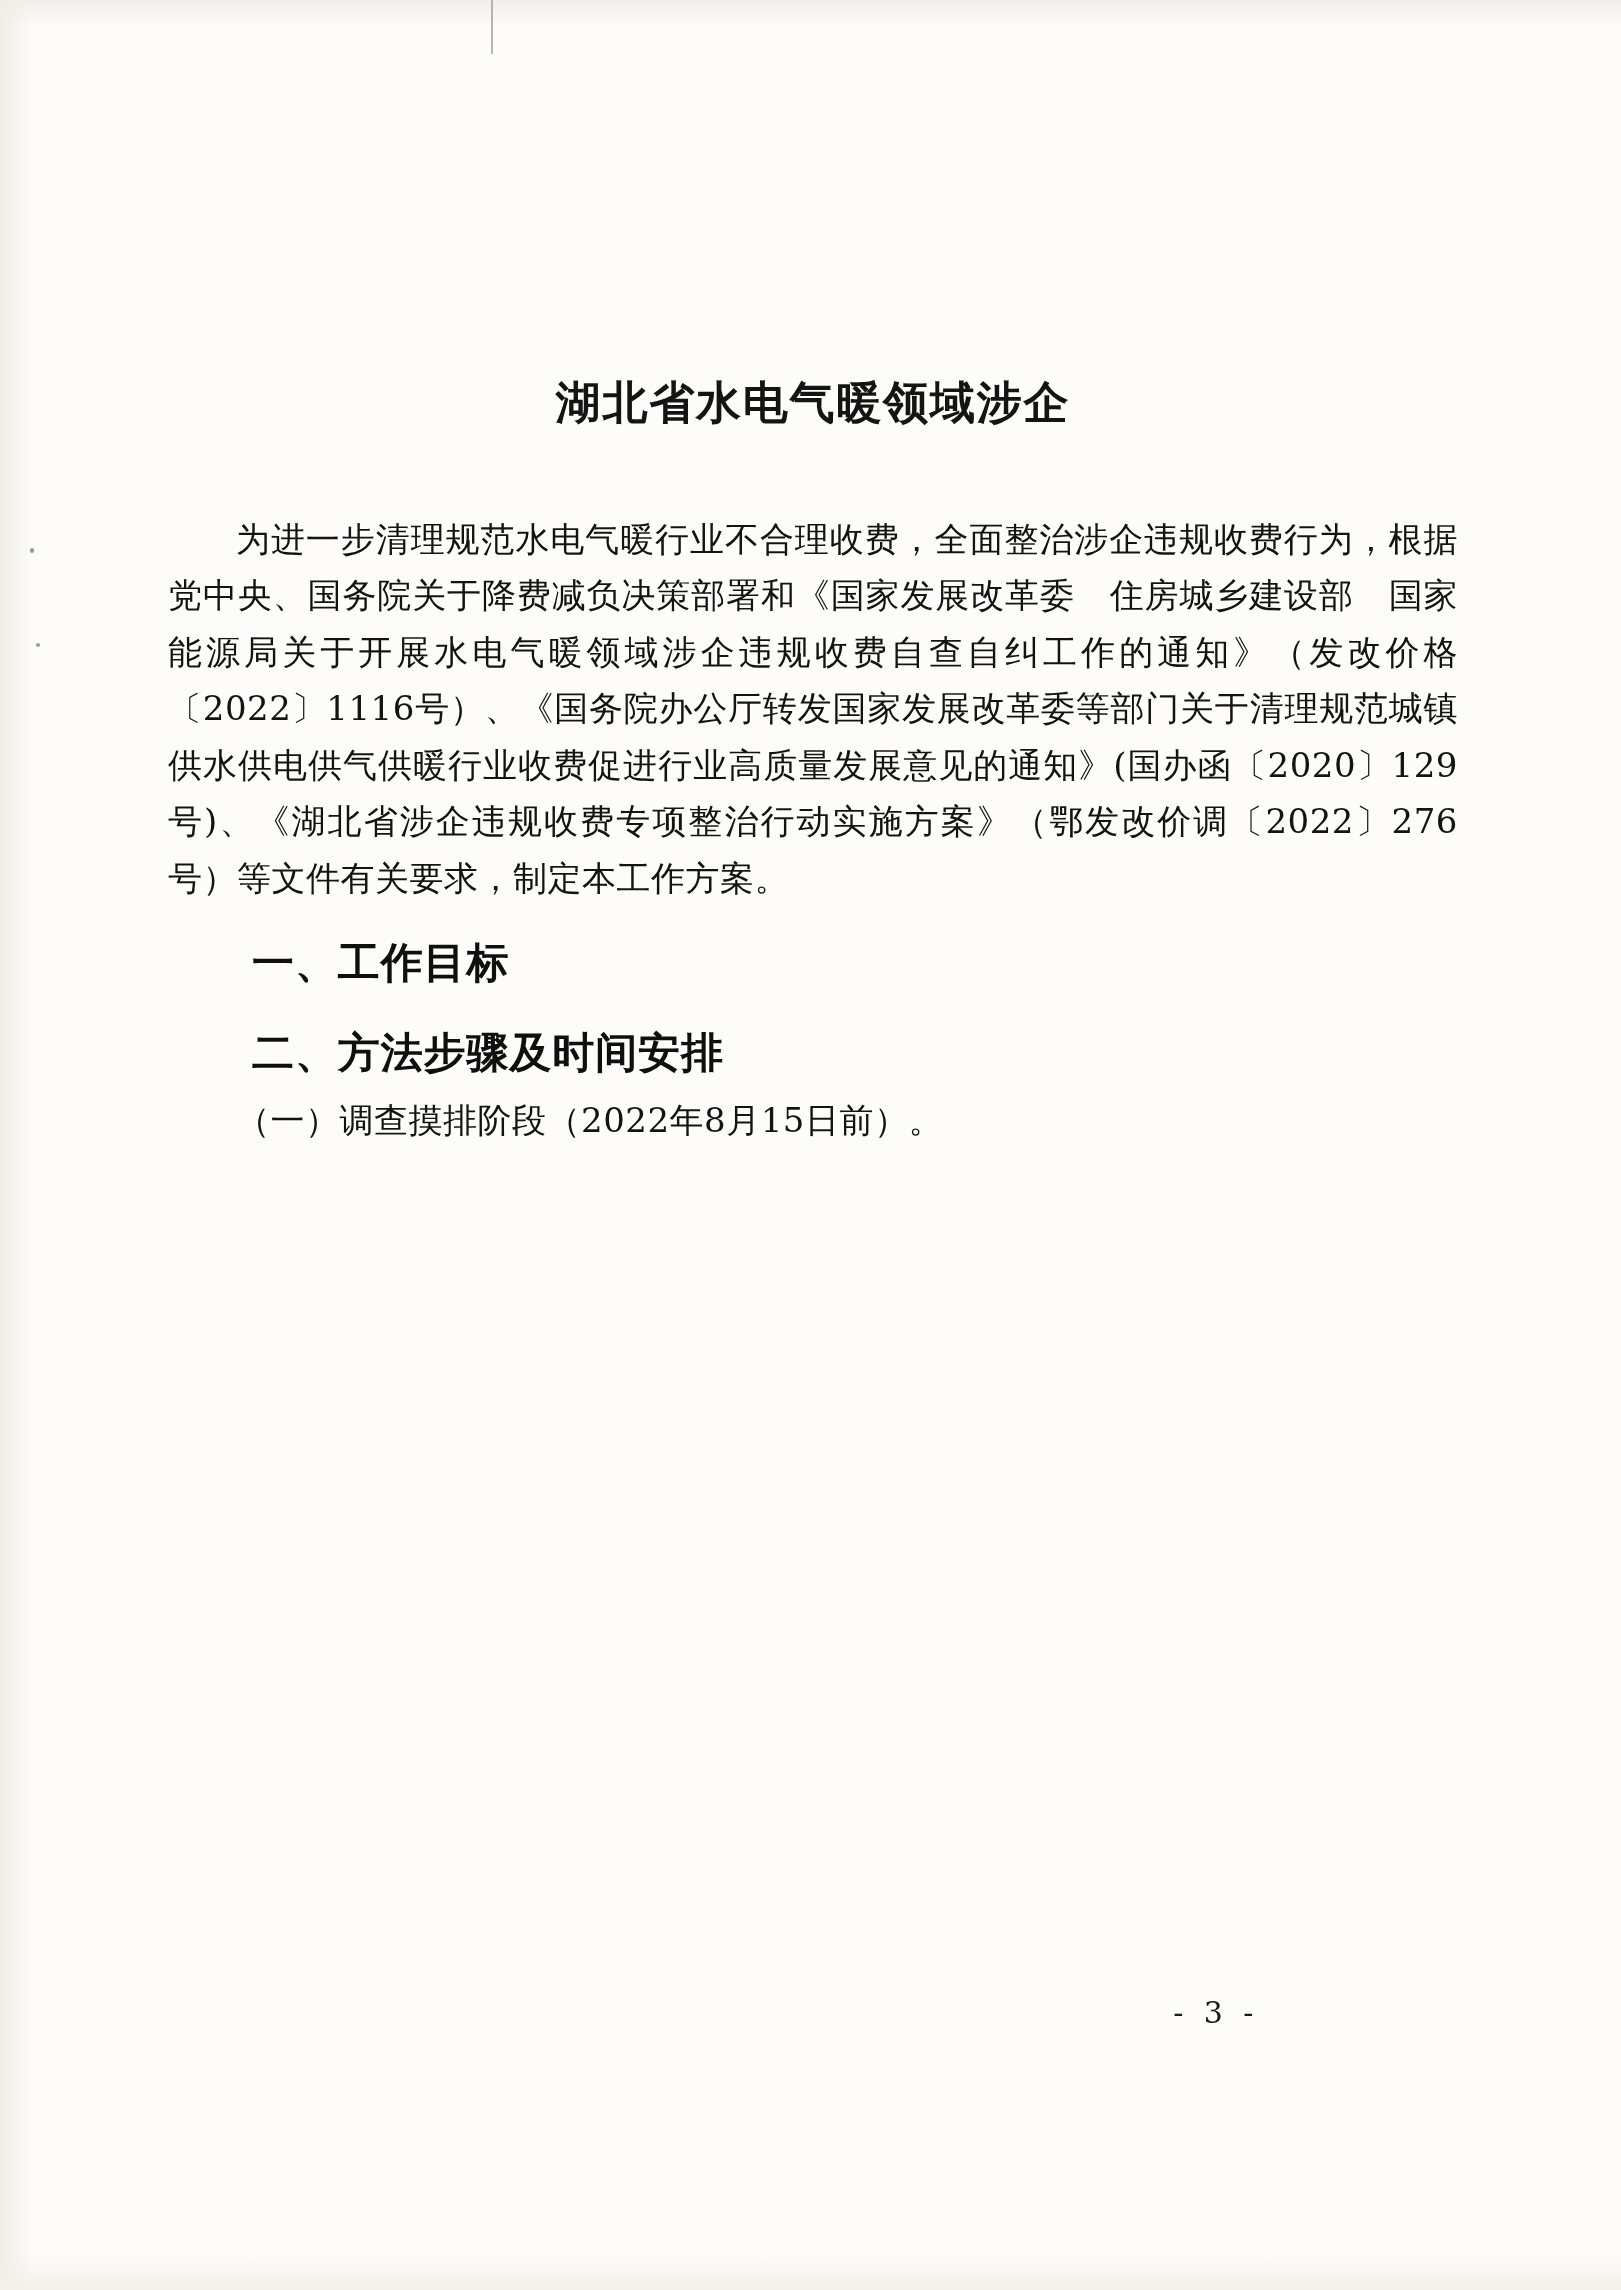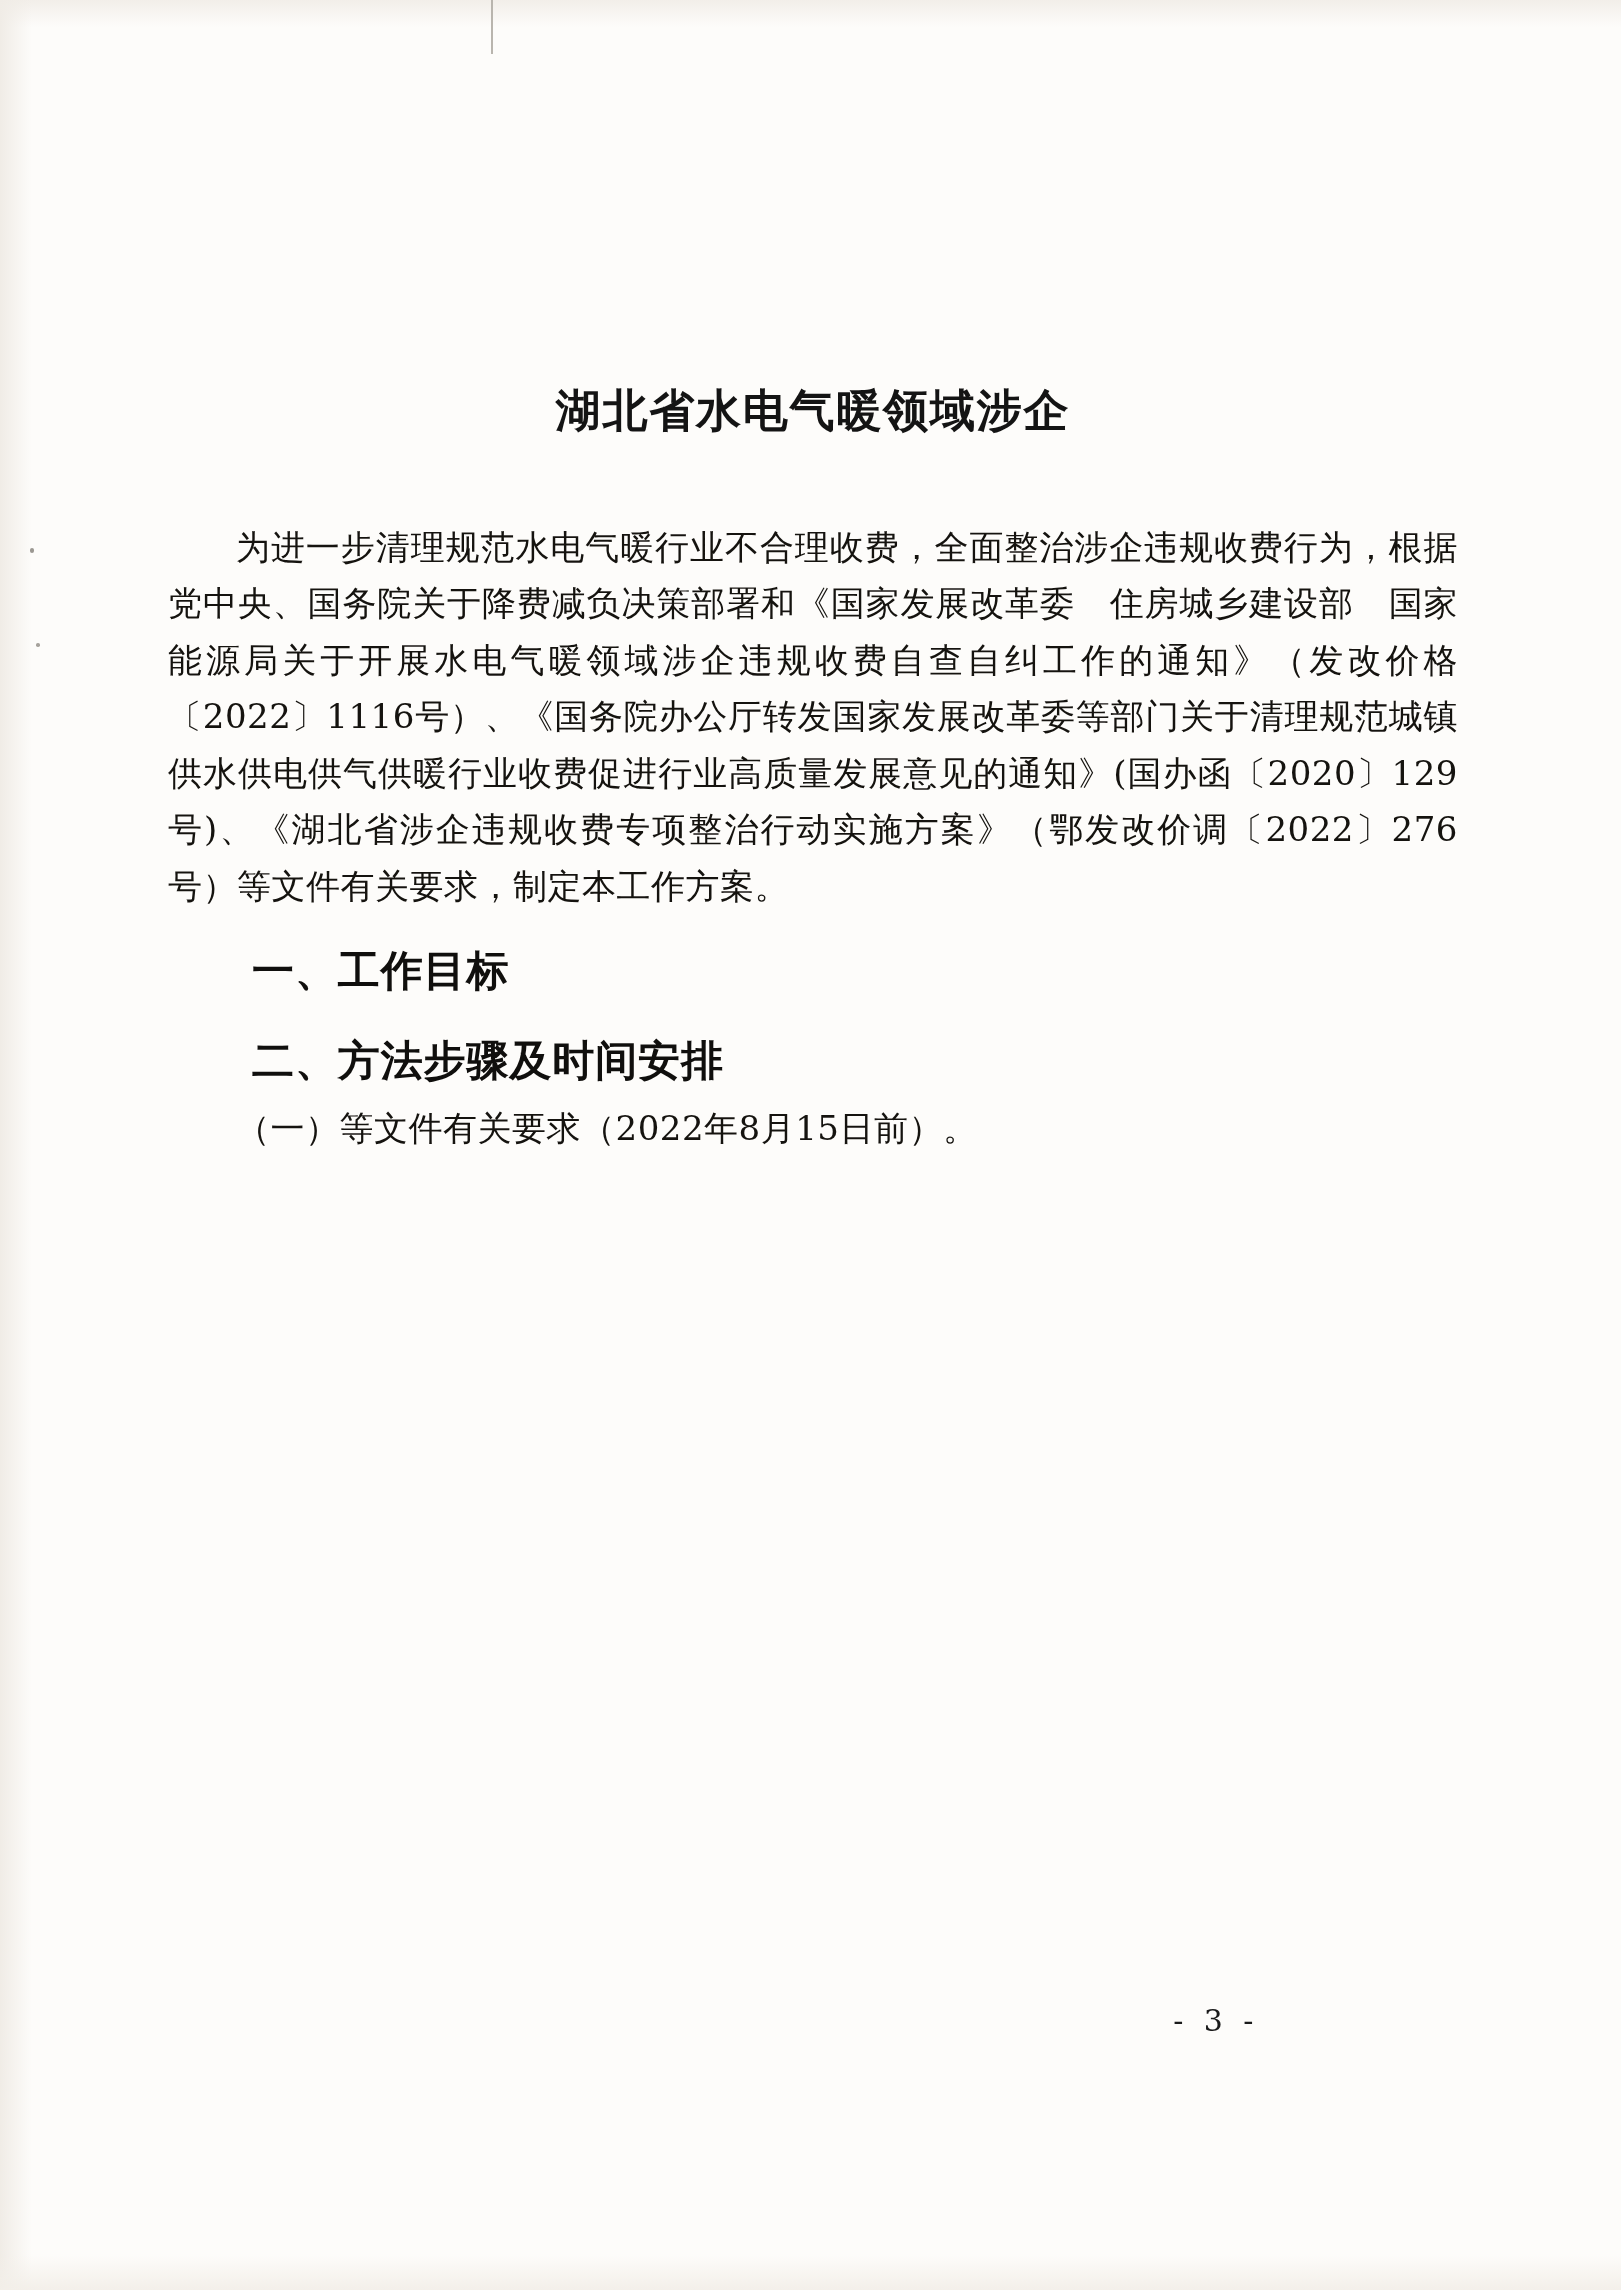--- a/index.html
+++ b/index.html
@@ -57,21 +57,21 @@
     width: 1.8px;
     height: 54px;
     background: #b9b5ae;
   }
   .mark-dot-a { left: 29.6px; top: 548px; width: 4.5px; height: 4.5px; border-radius: 50%; background: #9b9892; }
   .mark-dot-b { left: 36px; top: 643px; width: 3.6px; height: 3.6px; border-radius: 50%; background: #a6a29c; }
 
   .content {
     position: absolute;
     left: 168px;
-    top: 12px;
+    top: 4px;
     width: 1290px;
     height: 2141px;
   }
 
   .doc-title {
     margin-top: 367px;
     text-align: center;
     font-family: "DejaVu Serif", "Liberation Serif", serif;
     font-weight: bold;
     font-size: 45px;
@@ -146,21 +146,21 @@
       <span class="line">湖北省水电气暖领域涉企</span>
     </div>
 
     <div class="body-text">
 
       <p class="para">为进一步清理规范水电气暖行业不合理收费，全面整治涉企违规收费行为，根据党中央、国务院关于降费减负决策部署和《国家发展改革委　住房城乡建设部　国家能源局关于开展水电气暖领域涉企违规收费自查自纠工作的通知》（发改价格〔2022〕1116号）、《国务院办公厅转发国家发展改革委等部门关于清理规范城镇供水供电供气供暖行业收费促进行业高质量发展意见的通知》(国办函〔2020〕129号)、《湖北省涉企违规收费专项整治行动实施方案》（鄂发改价调〔2022〕276号）等文件有关要求，制定本工作方案。</p>
 
       <h2 class="section">一、工作目标</h2>
 
       <h2 class="section">二、方法步骤及时间安排</h2>
-      <p class="subsection">（一）等文件有关要求（2022年8月15日前）。</p>
+      <p class="subsection">（一）调查摸排阶段（2022年8月15日前）。</p>
 
     </div>
 
     <div class="page-number">- 3 -</div>
 
   </div>
 </div>
 
 
 </body></html>

